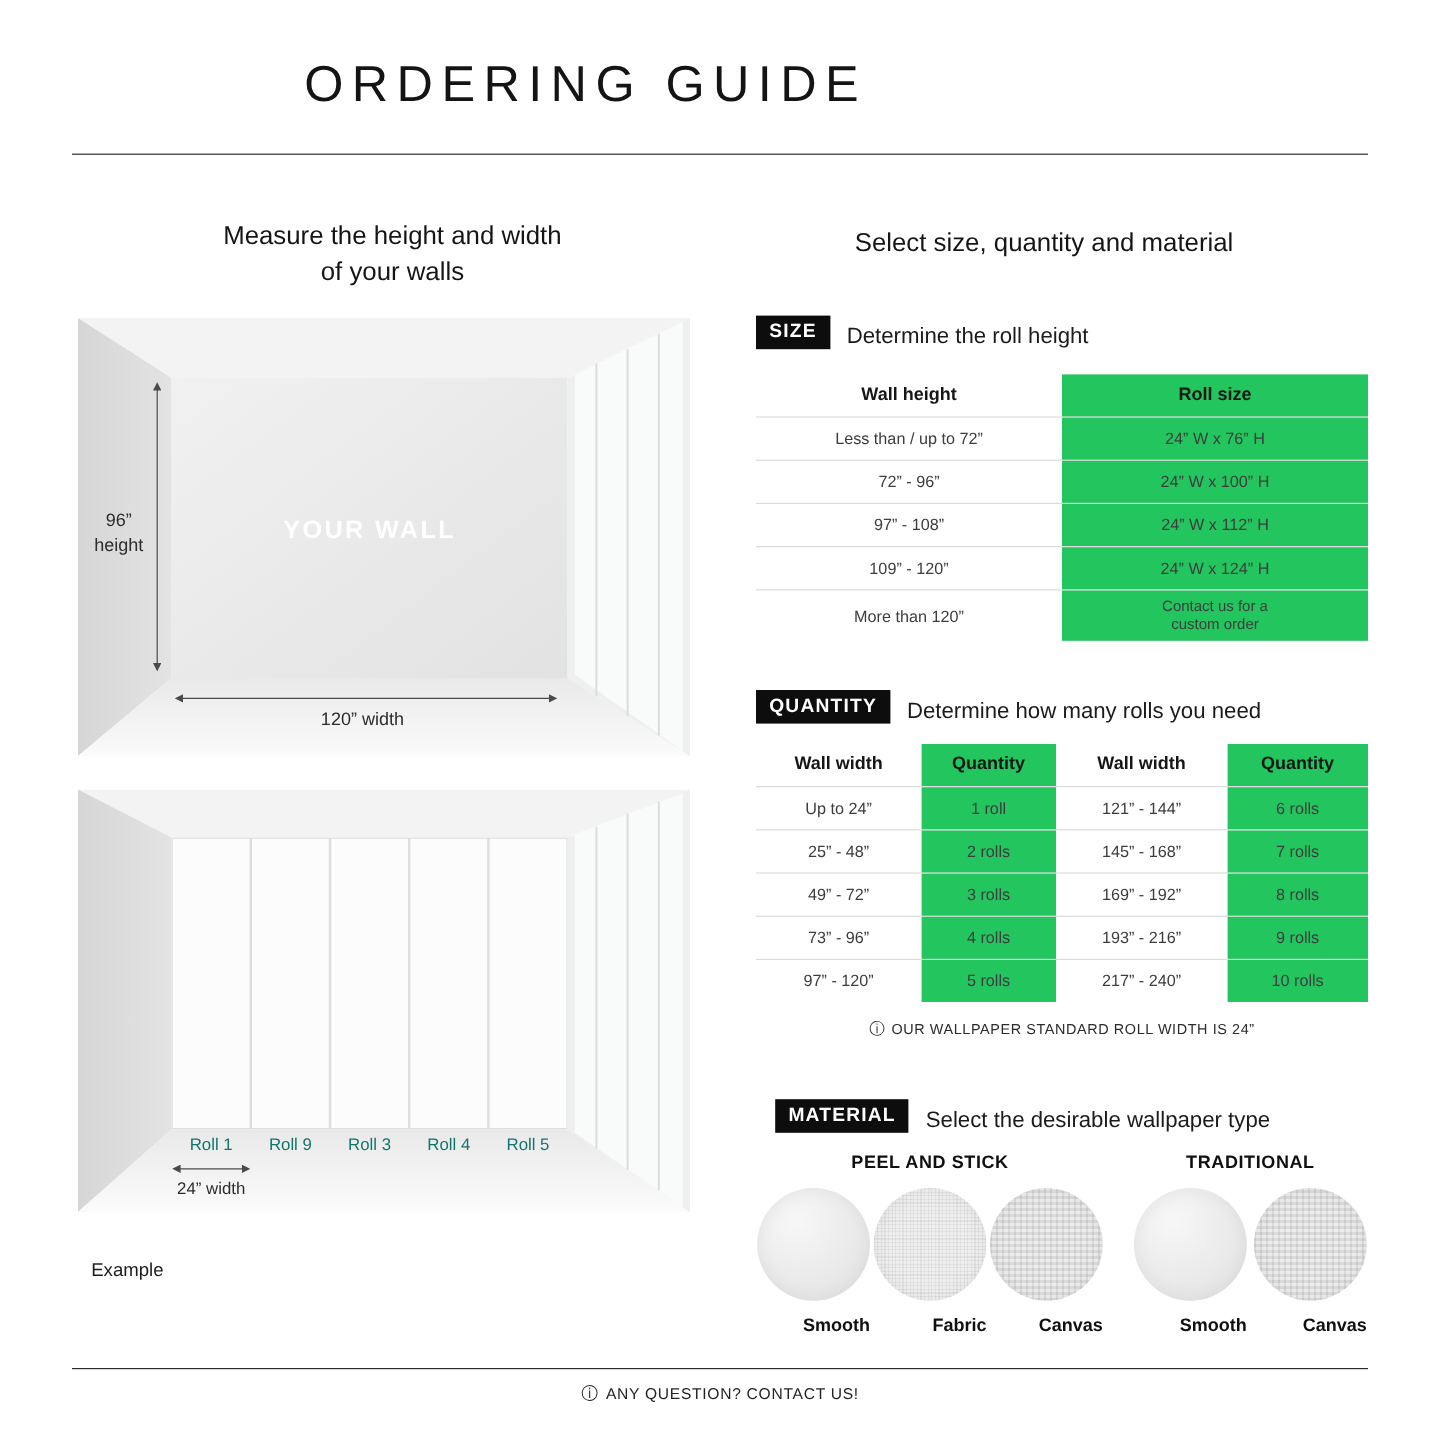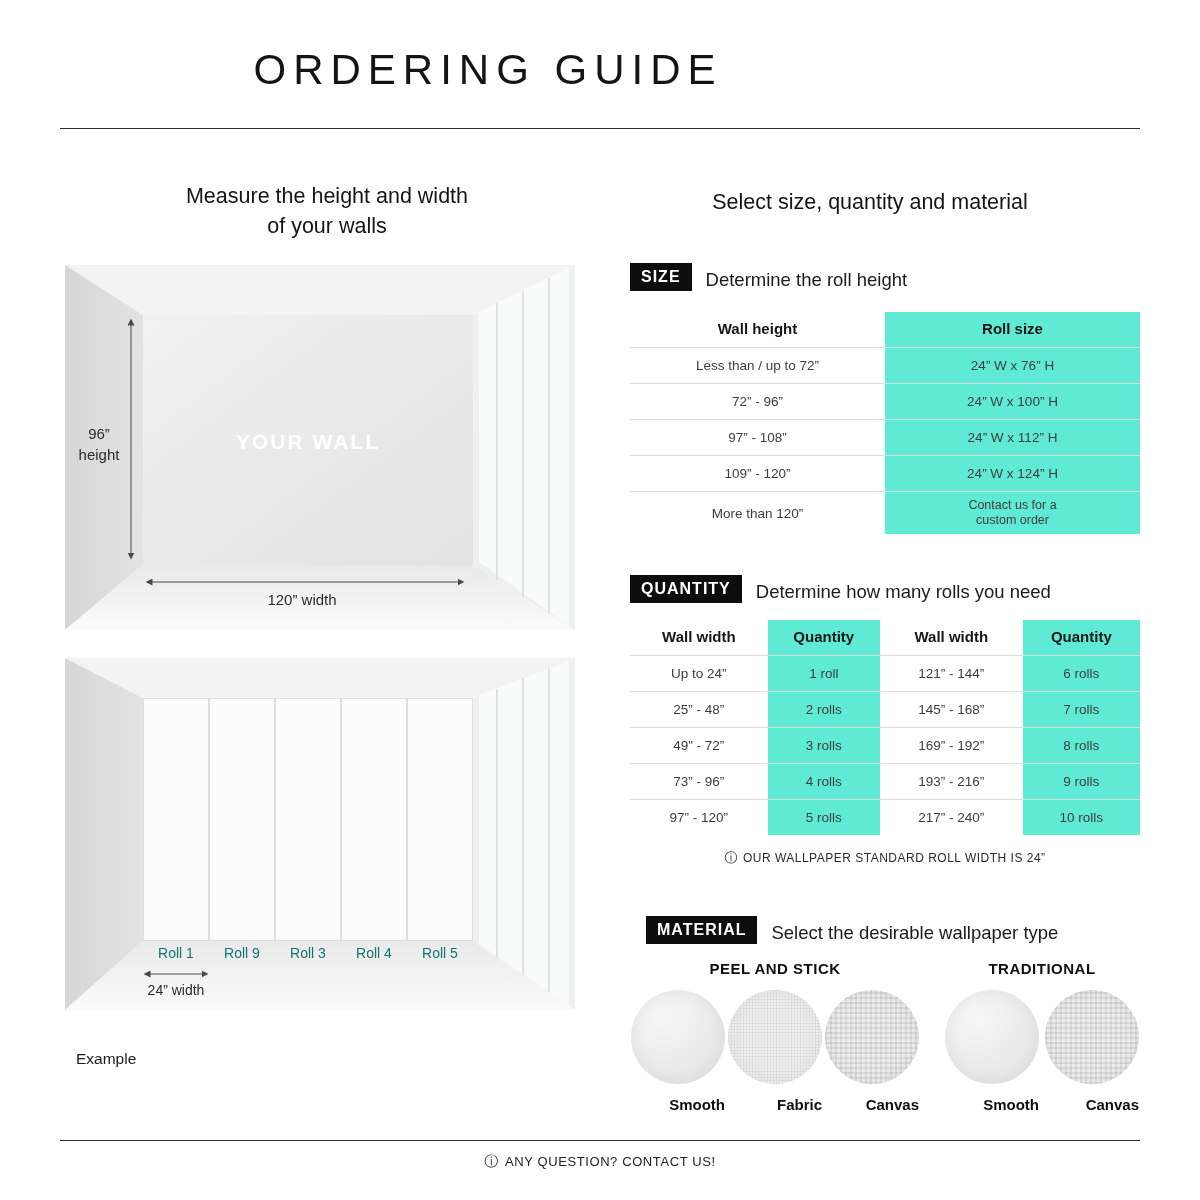--- a/index.html
+++ b/index.html
@@ -39,21 +39,21 @@
   .section-sub { margin-left:14px; font-size:18.5px; color:#1b1b1b; }
   .size-header { top:263px; }
   .quantity-header { top:575px; }
   .material-header { top:916px;padding-left:16px; }
 
   table.data-table { position:absolute; left:630px; width:510px; border-collapse:collapse; table-layout:fixed; }
   .size-table { top:312px; }
   .quantity-table { top:620px; }
   .data-table th { font-size:15px; font-weight:bold; color:#161616; text-align:center; padding:8px 4px 10px; }
   .data-table td { font-size:13.5px; color:#3d3d3d; text-align:center; padding:10px 4px; border-top:1px solid #dcdcdc; }
-  .data-table .shade { background:#5eead4; }
+  .data-table .shade { background:#22c55e; }
   .small-cell { font-size:12.5px !important; line-height:15px; padding:6px 4px !important; }
 
   .table-note { position:absolute; left:630px; top:849px; width:510px; text-align:center;
     font-size:12px; letter-spacing:0.5px; color:#2b2b2b; }
   .table-note .info-i { font-size:13px; margin-right:5px; }
 
   .material-group { position:absolute; top:960px; }
   .group-peel { left:631px; }
   .group-trad { left:945px; }
   .group-title { text-align:center; font-size:15px; font-weight:bold; letter-spacing:0.5px; color:#101010; }

